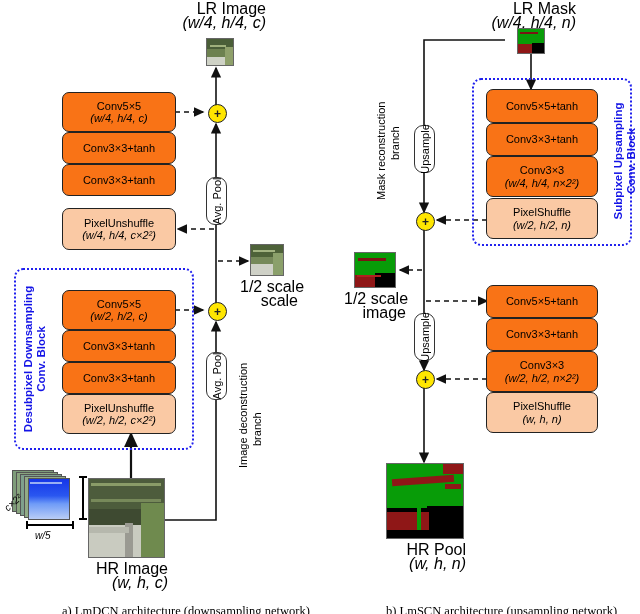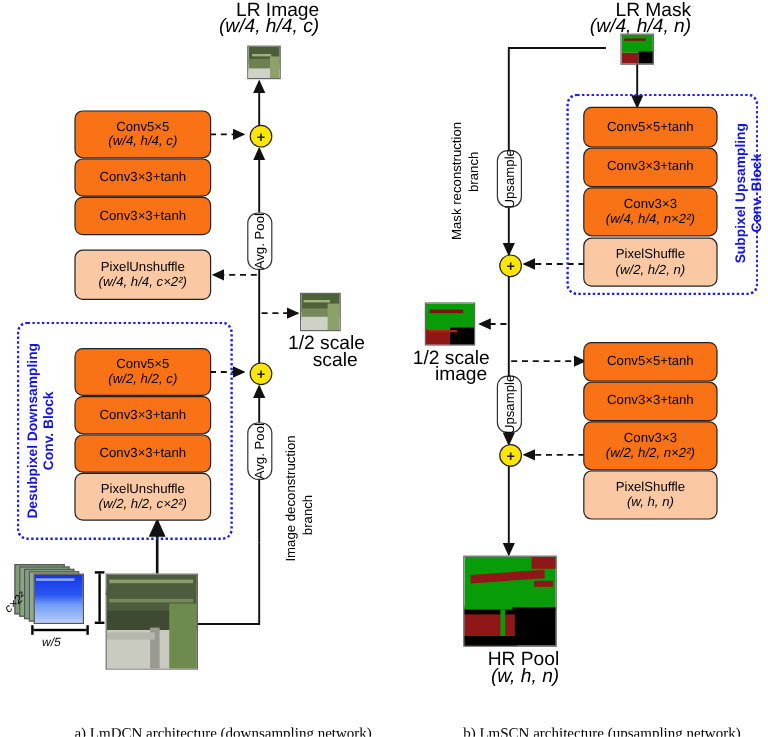--- a/index.html
+++ b/index.html
@@ -219,20 +219,24 @@
 
   <div class="thumb" style="left:88px;top:478px;width:77px;height:80px;">
     <i style="left:0;top:0;width:77px;height:36px;background:#4d5c3c;"></i>
     <i style="left:0;top:30px;width:77px;height:18px;background:#3e4a31;"></i>
     <i style="left:0;top:46px;width:77px;height:34px;background:#c9cbc0;"></i>
     <i style="left:52px;top:24px;width:25px;height:56px;background:#6f8a4e;"></i>
     <i style="left:2px;top:4px;width:70px;height:3px;background:#8a9c68;"></i>
     <i style="left:2px;top:20px;width:70px;height:3px;background:#77895a;"></i>
     <i style="left:36px;top:44px;width:8px;height:36px;background:#9a9a92;"></i>
     <i style="left:0;top:48px;width:40px;height:6px;background:#b6b8ad;"></i>
+  </div>
+  <div class="lbl" style="left:86px;top:562px;width:82px;">
+    <div>HR Image</div>
+    <div class="it">(w, h, c)</div>
   </div>
 
   <div class="lbl" style="left:486px;top:2px;width:90px;">
     <div>LR Mask</div>
     <div class="it">(w/4, h/4, n)</div>
   </div>
 
   <div class="thumb" style="left:517px;top:28px;width:28px;height:26px;">
     <i style="left:0;top:0;width:28px;height:15px;background:#089c08;"></i>
     <i style="left:0;top:15px;width:14px;height:11px;background:#8f1717;"></i>

